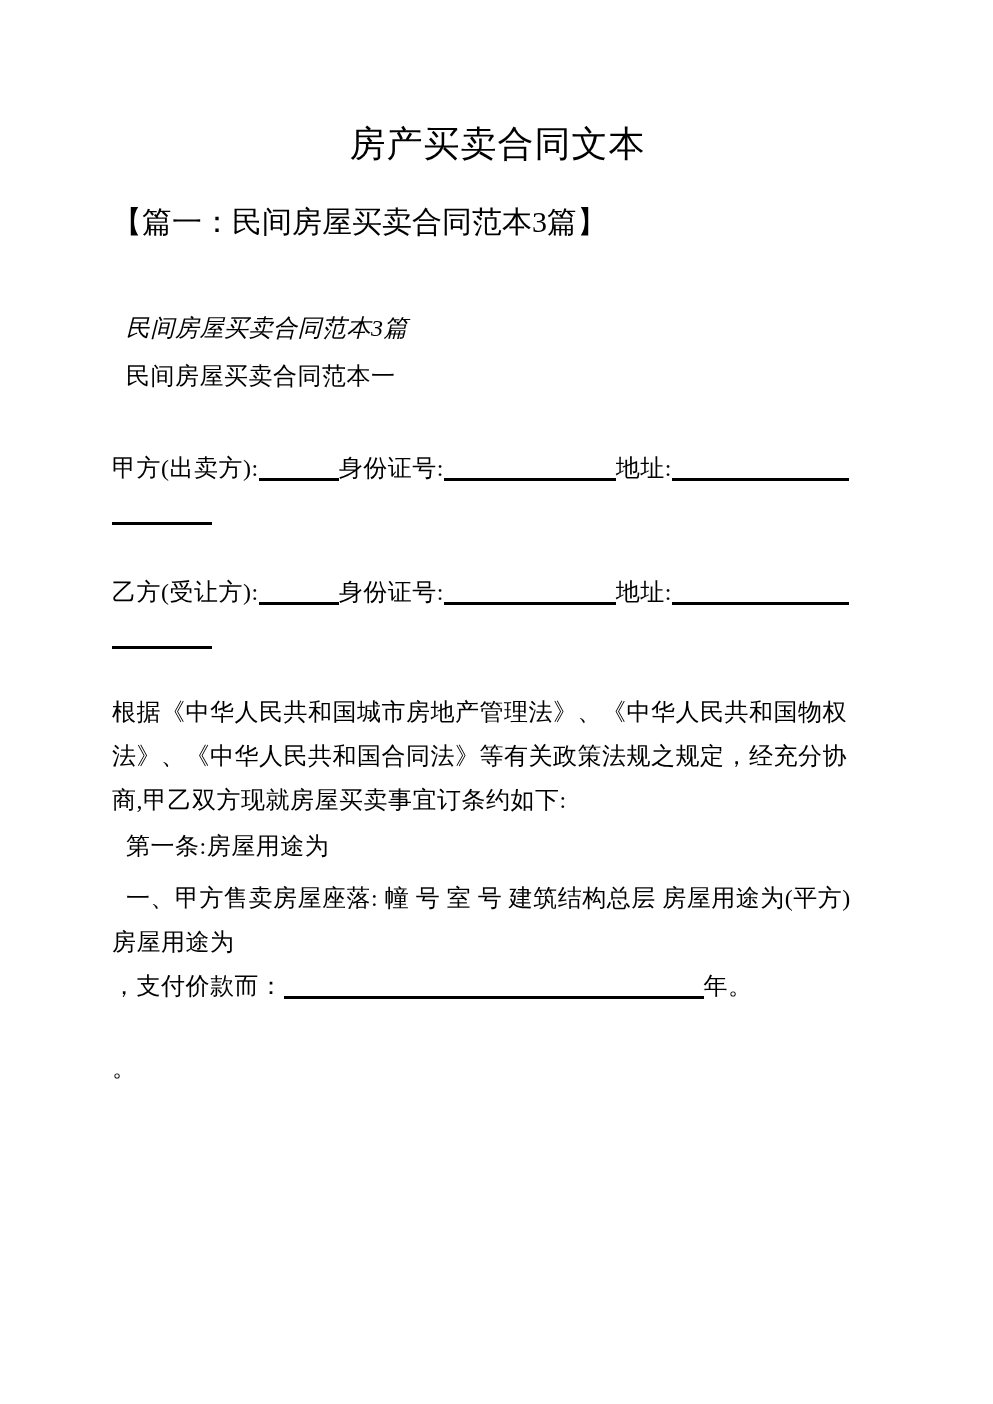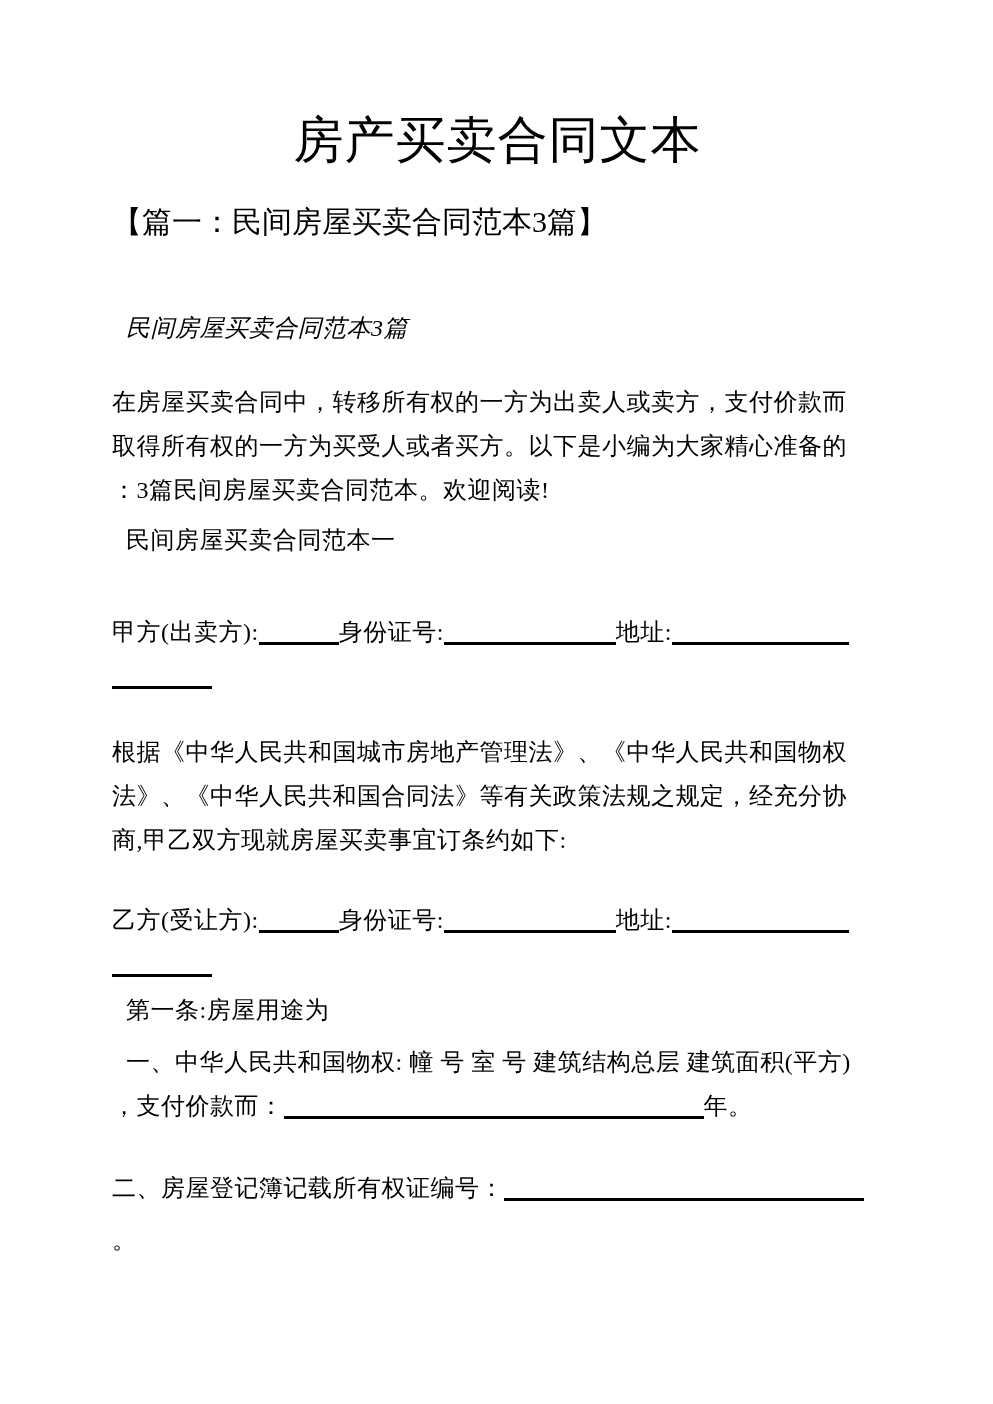--- a/index.html
+++ b/index.html
@@ -13,26 +13,25 @@
   }
   .page {
     width: 993px;
     height: 1404px;
     background: #fff;
     padding-left: 112px;
     padding-right: 110px;
   }
   .title {
     margin-top: 112px;
-    font-size: 50px;
+    font-size: 36px;
     line-height: 64px;
     text-align: center;
     letter-spacing: 1px;
     white-space: nowrap;
-    font-family: Liberation Mono, monospace;
   }
   .subtitle {
     margin-top: 24px;
     font-size: 30px;
     line-height: 44px;
     white-space: nowrap;
   }
   .body-text { font-size: 24px; letter-spacing: 0.5px; }
   .line { line-height: 44px; height: 44px; white-space: nowrap; }
   .h-indent { padding-left: 14px; }
@@ -63,49 +62,44 @@
 <body>
 
 <div class="page">
 
   <div class="title">房产买卖合同文本</div>
 
   <div class="subtitle">【篇一：民间房屋买卖合同范本3篇】</div>
 
   <div class="body-text heading1 h-indent">民间房屋买卖合同范本3篇</div>
 
-  <div class="body-text intro">
-    <div class="line">在房屋买卖合同中，转移所有权的一方为出卖人或卖方，支付价款而</div>
-    <div class="line">取得所有权的一方为买受人或者买方。以下是小编为大家精心准备的</div>
-    <div class="line">：3篇民间房屋买卖合同范本。欢迎阅读!</div>
-  </div>
 
   <div class="body-text heading2 h-indent">民间房屋买卖合同范本一</div>
 
   <div class="body-text party-a">
     <div class="line"><span>甲方(出卖方):</span><span class="blank w80"></span><span>身份证号:</span><span class="blank w172"></span><span>地址:</span><span class="blank w177"></span></div>
+    <div class="line"><span class="blank w100"></span></div>
+  </div>
+
+  <div class="body-text party-b">
+    <div class="line"><span>乙方(受让方):</span><span class="blank w80"></span><span>身份证号:</span><span class="blank w172"></span><span>地址:</span><span class="blank w177"></span></div>
     <div class="line"><span class="blank w100"></span></div>
   </div>
 
   <div class="body-text legal">
     <div class="line">根据《中华人民共和国城市房地产管理法》、《中华人民共和国物权</div>
     <div class="line">法》、《中华人民共和国合同法》等有关政策法规之规定，经充分协</div>
     <div class="line">商,甲乙双方现就房屋买卖事宜订条约如下:</div>
   </div>
 
-  <div class="body-text party-b">
-    <div class="line"><span>乙方(受让方):</span><span class="blank w80"></span><span>身份证号:</span><span class="blank w172"></span><span>地址:</span><span class="blank w177"></span></div>
-    <div class="line"><span class="blank w100"></span></div>
-  </div>
-
   <div class="body-text article1 h-indent">第一条:房屋用途为</div>
 
   <div class="body-text item1">
-    <div class="line h-indent">一、中华人民共和国物权: 幢 号 室 号 建筑结构总层 建筑面积(平方)</div>
+    <div class="line h-indent">一、甲方售卖房屋座落: 幢 号 室 号 建筑结构总层 房屋用途为(平方)</div>
+    <div class="line">房屋用途为</div>
     <div class="line"><span>，支付价款而：</span><span class="blank w420"></span><span>年。</span></div>
   </div>
 
   <div class="body-text item2">
-    <div class="line"><span>二、房屋登记簿记载所有权证编号：</span><span class="blank w360"></span></div>
     <div class="line">。</div>
   </div>
 
 </div>
 
 </body></html>

